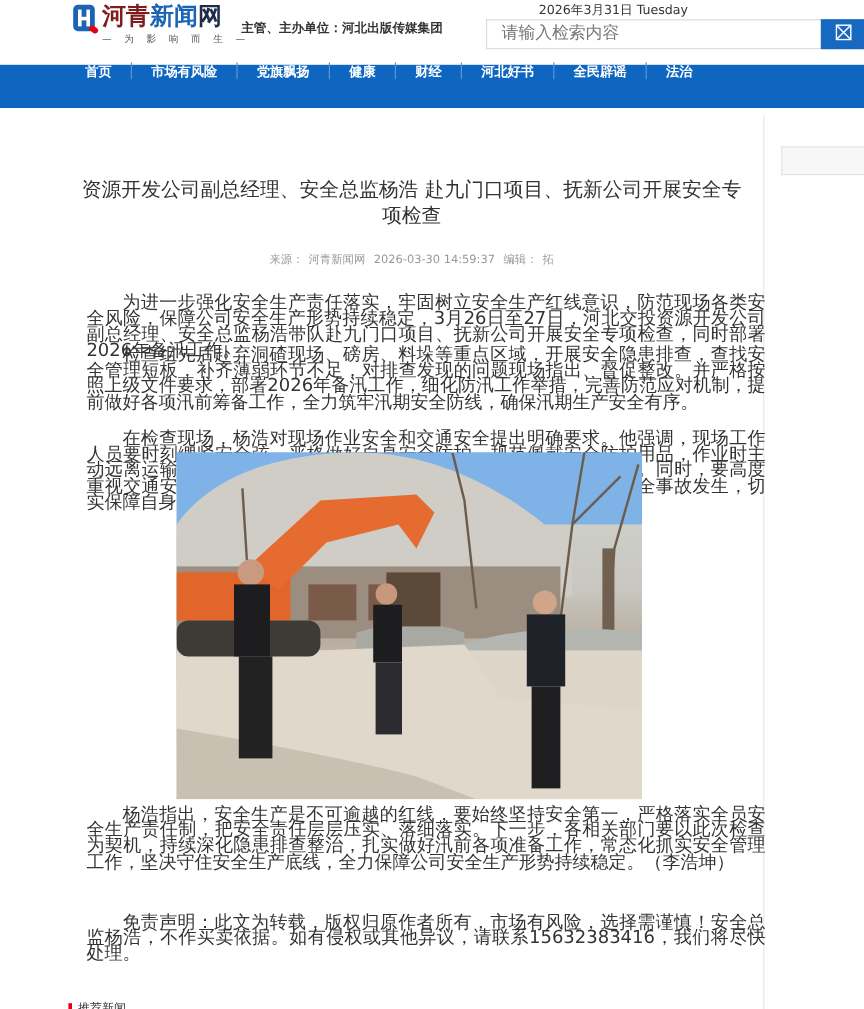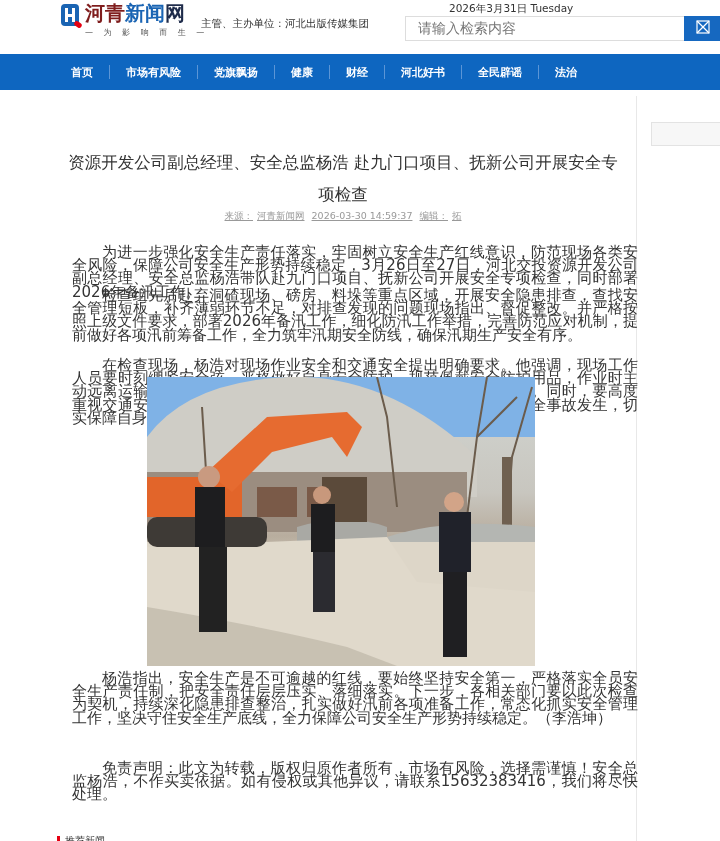--- a/index.html
+++ b/index.html
@@ -13,42 +13,42 @@
   .logo-h { position: absolute; left: 0; top: 1px; width: 18px; height: 22px; background: #1a64b3; border-radius: 4px 4px 4px 4px; }
   .logo-h::before { content: ""; position: absolute; left: 4px; top: 4px; width: 3px; height: 14px; background: #fff; }
   .logo-h::after { content: ""; position: absolute; left: 11px; top: 4px; width: 3px; height: 14px; background: #fff; }
   .logo-h-bar { position: absolute; left: 4px; top: 10px; width: 10px; height: 3px; background: #fff; }
   .logo-dot { position: absolute; left: 13px; top: 19px; width: 8px; height: 5px; background: #e60012; border-radius: 3px; transform: rotate(35deg); }
   .logo-text { position: absolute; left: 24px; top: -2px; font-size: 20px; font-weight: bold; letter-spacing: 0px; white-space: nowrap; line-height: 24px; }
   .logo-text .a { color: #7f1d1d; }
   .logo-text .b { color: #1a64b3; text-align: right; }
   .logo-text .c { color: #1e2b4a; }
   .logo-slogan { position: absolute; left: 24px; top: 24px; font-size: 8px; color: #555; letter-spacing: 4px; white-space: nowrap; }
-  .sponsor { position: absolute; left: 201px; top: 17px; font-size: 10.5px; color: #333; white-space: nowrap; }
+  .sponsor { position: absolute; left: 201px; top: 17px; font-size: 10.5px; color: #333; white-space: nowrap; font-weight: bold; }
   .date { position: absolute; left: 408px; top: 2px; font-size: 10.5px; color: #333; white-space: nowrap; margin-left: 41px; }
   .search-wrap { position: absolute; left: 405px; top: 16px; width: 315px; height: 25px; border: 1px solid #ddd; border-right: none; background: #fff; }
   .search-input { position: absolute; left: 4px; top: 0; width: 277px; height: 23px; border: none; outline: none; padding-left: 8px; font-size: 14px; color: #666; background: transparent; font-family: Liberation Mono, monospace; }
   .search-input::placeholder { color: #777; }
   .search-btn { position: absolute; left: 278px; top: -1px; width: 38px; height: 25px; background: #1668c0; display: flex; align-items: center; justify-content: center; cursor: pointer; }
 
   
   .nav { position: absolute; left: 0; top: 54px; width: 720px; height: 36px; background: #0e66c0; }
   .nav ul { list-style: none; position: absolute; left: 55px; top: 0; height: 36px; display: flex; align-items: center; white-space: nowrap; }
-  .nav li { display: flex; align-items: center; height: 40px; }
+  .nav li { display: flex; align-items: flex-start; height: 40px; }
   .nav li a { color: #fff; font-size: 11px; text-decoration: none; padding: 0 16px; cursor: pointer; font-weight: bold; }
   .nav li .sep { width: 1px; height: 14px; background: #5b95d6; }
 
   
   .side-line { position: absolute; left: 636px; top: 96px; width: 1px; height: 745px; background: #e8e8e8; }
   .side-box { position: absolute; left: 651px; top: 122px; width: 69px; height: 24px; background: #f7f7f7; border: 1px solid #e3e3e3; border-right: none; }
 
   
-  .title { position: absolute; left: 60px; top: 147px; width: 566px; text-align: center; font-size: 16.5px; line-height: 32px; color: #333; }
+  .title { position: absolute; left: 60px; top: 147px; width: 566px; text-align: center; font-size: 16.5px; line-height: 22px; color: #333; }
   .meta { position: absolute; left: 60px; top: 210px; width: 566px; text-align: center; font-size: 9.5px; color: #999; white-space: nowrap; }
-  .meta span { margin: 0 2px; text-decoration: underline; }
+  .meta span { margin: 0 2px; }
   .para { position: absolute; left: 72px; width: 566px; font-size: 15px; line-height: 13.2px; color: #333; text-indent: 2em; text-align: justify; }
   .p1 { top: 246px; }
   .p2 { top: 289px; }
   .p3 { top: 331px; margin-top: 28px; }
   .p4 { top: 672px; }
   .p5 { top: 762px; }
 
   .photo { position: absolute; left: 147px; top: 377px; width: 388px; height: 289px; overflow: hidden; background: linear-gradient(180deg, #6aa6e4 0%, #9cc3ea 12%, #cfd1cc 14%, #c8c6bf 40%, #b8ad9e 55%, #d8d2c5 70%, #e2dccf 100%); }
 
   .related { position: absolute; left: 57px; top: 836px; font-size: 10px; color: #333; white-space: nowrap; line-height: 10px; }

